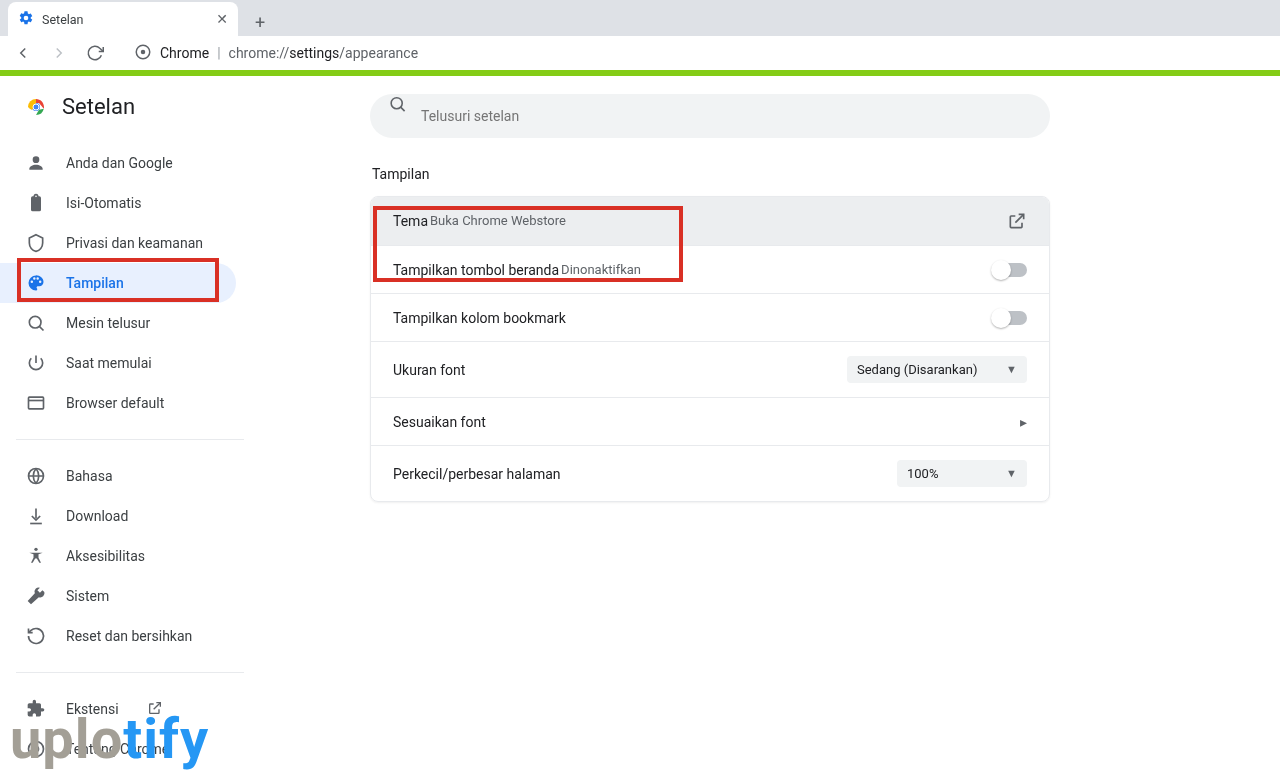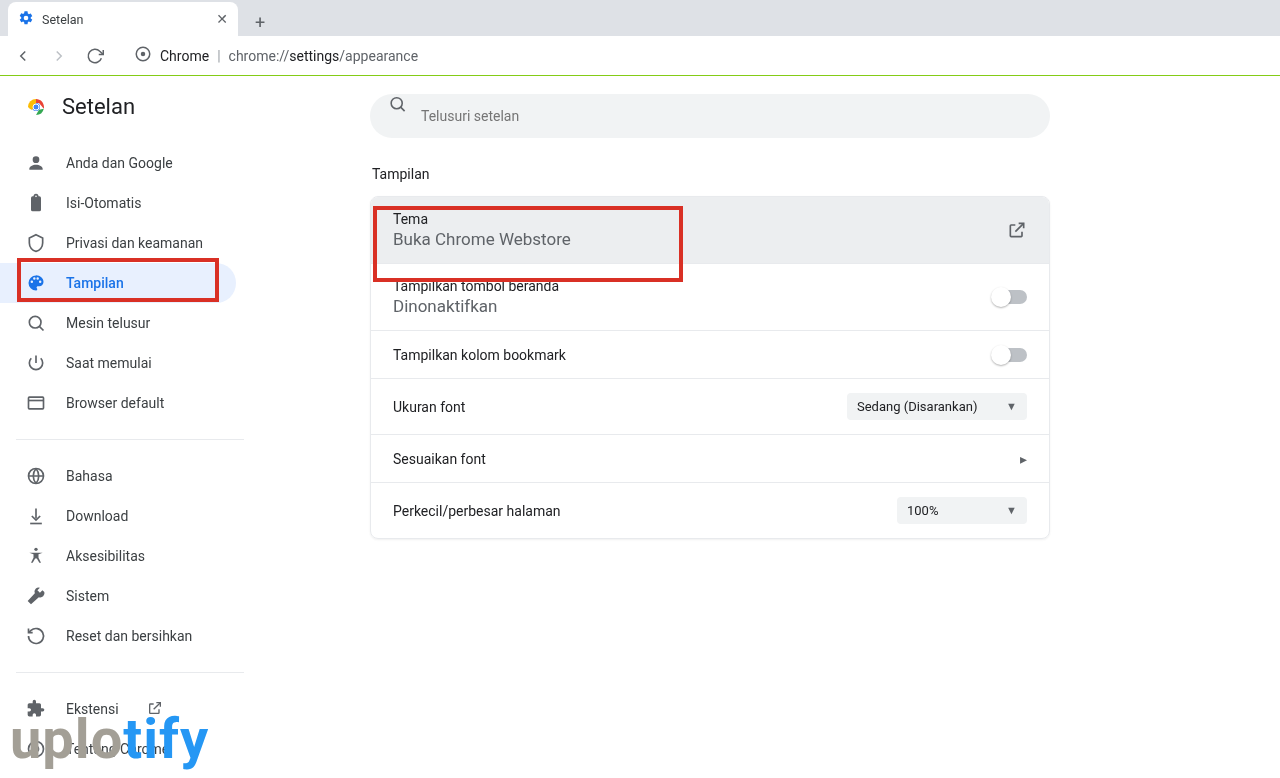--- a/index.html
+++ b/index.html
@@ -7,21 +7,21 @@
 
   
   .tabstrip { height: 36px; background: #dee1e6; display: flex; align-items: flex-end; padding-left: 8px; }
   .tab { background: #fff; height: 34px; width: 230px; border-radius: 8px 8px 0 0; display: flex; align-items: center; padding: 0 10px; gap: 8px; font-size: 12.5px; color: #3c4043; }
   .tab-icon svg { width: 16px; height: 16px; }
   .tab-title { flex: 1; white-space: nowrap; overflow: hidden; }
   .tab-close { color: #5f6368; font-size: 14px; cursor: pointer; }
   .newtab { width: 28px; height: 28px; display: flex; align-items: center; justify-content: center; color: #5f6368; font-size: 18px; margin-left: 8px; cursor: pointer; }
 
   
-  .toolbar { height: 40px; background: #fff; display: flex; align-items: center; padding: 0 8px; gap: 6px; border-bottom: 1px solid #84cc16; }
+  .toolbar { height: 40px; background: #fff; display: flex; align-items: center; padding: 0 8px; gap: 6px; border-bottom: 6px solid #84cc16; }
   .navbtn { width: 30px; height: 30px; display: flex; align-items: center; justify-content: center; color: #5f6368; border-radius: 50%; cursor: pointer; }
   .navbtn.disabled { color: #bdc1c6; }
   .navbtn svg { width: 18px; height: 18px; }
   .omnibox { flex: 0 0 auto; display: flex; align-items: center; height: 30px; border-radius: 15px; padding: 0 12px; gap: 8px; font-size: 14px; color: #5f6368; margin-left: 6px; }
   .url-chrome-label { color: #202124; }
   .url-sep { color: #9aa0a6; }
   .url-path { color: #5f6368; }
   .url-path .bold { color: #202124; margin-top: 14px; }
 
   
@@ -49,22 +49,22 @@
   .searchbar { width: 680px; height: 44px; background: #f1f3f4; border-radius: 22px; display: flex; padding: 0 18px; gap: 14px; color: #5f6368; font-size: 14px; }
   .searchbar svg { width: 20px; height: 20px; color: #5f6368; }
   .searchbar input { border: none; background: transparent; outline: none; font-size: 14px; width: 100%; color: #202124; }
 
   .section-title { margin: 28px 0 14px 2px; font-size: 14px; color: #202124; }
 
   .card { width: 680px; border: 1px solid #e8eaed; border-radius: 8px; box-shadow: 0 1px 2px rgba(60,64,67,.08); overflow: hidden; }
   .row { display: flex; align-items: center; justify-content: space-between; padding: 14px 22px; font-size: 14px; color: #202124; border-bottom: 1px solid #e8eaed; cursor: pointer; min-height: 48px; }
   .row:last-child { border-bottom: none; }
   .row.hover { background: #eceef0; }
-  .row .labels { display: flex; flex-direction: column; gap: 2px; }
-  .row .sub { font-size: 17px; color: #5f6368; }
+  .row .labels { display: flex; gap: 2px; }
+  .row .sub { font-size: 13px; color: #5f6368; }
   .row .control { display: flex; align-items: flex-start; }
   .open-icon { color: #5f6368; }
   .open-icon svg { width: 20px; height: 20px; }
   .arrow-right { color: #5f6368; font-size: 14px; }
 
   .toggle { width: 34px; height: 14px; background: #bdc1c6; border-radius: 7px; position: relative; }
   .toggle::after { content: ""; position: absolute; left: -2px; top: -3px; width: 20px; height: 20px; background: #fff; border-radius: 50%; box-shadow: 0 1px 2px rgba(0,0,0,.3); }
 
   .select { background: #f1f3f4; border-radius: 4px; padding: 6px 10px; font-size: 13px; color: #202124; display: flex; align-items: center; gap: 16px; min-width: 180px; justify-content: space-between; }
   .select .caret { color: #5f6368; font-size: 11px; }

